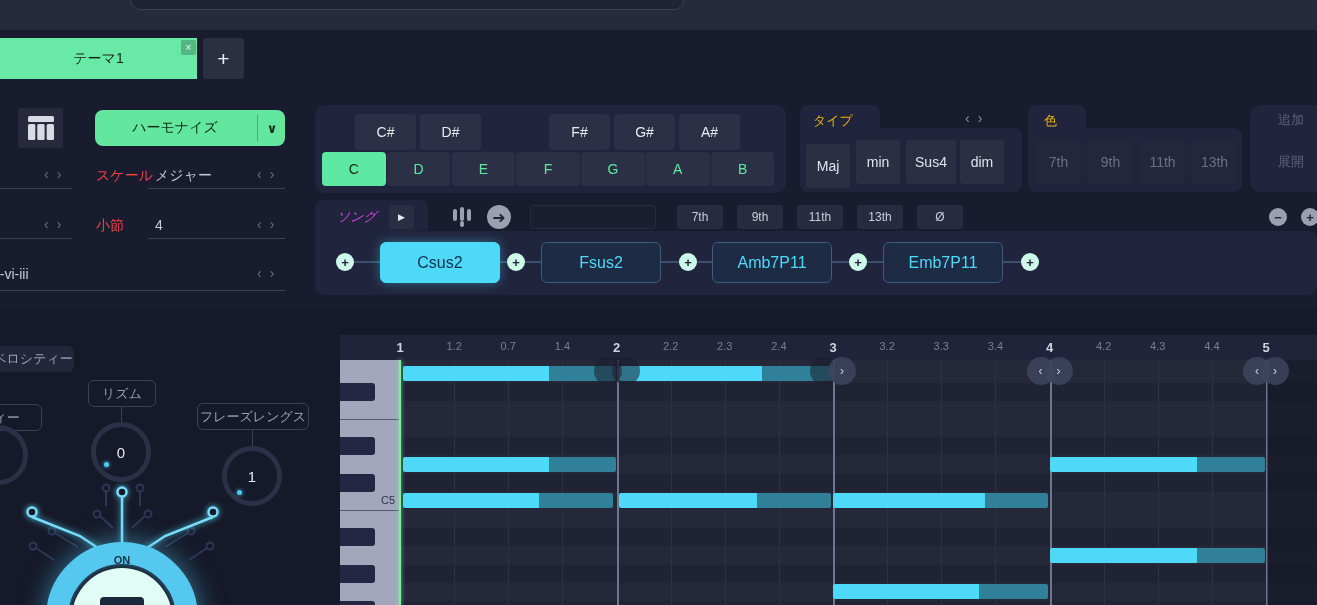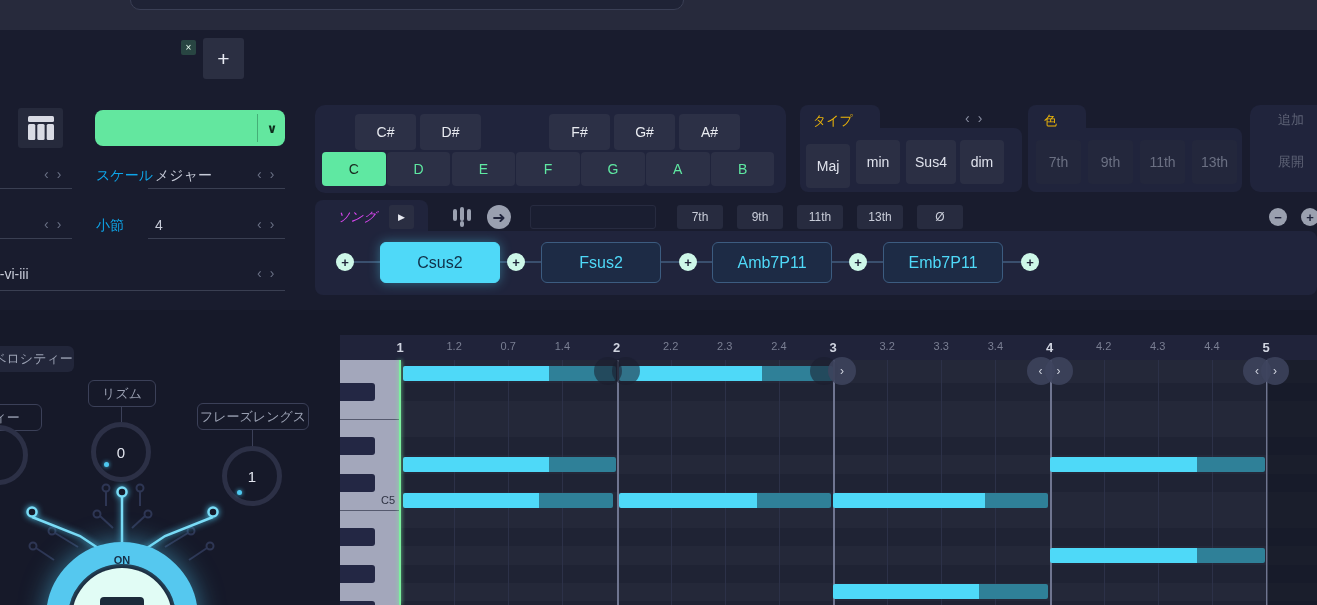--- a/index.html
+++ b/index.html
@@ -16,21 +16,21 @@
   .theme-tab{left:0;top:38px;width:197px;height:41px;background:#68e9a5;color:#14241c;font-size:14px;}
   .tab-close{left:181px;top:40px;width:15px;height:15px;background:rgba(60,120,90,.45);border-radius:2px;color:#eafff3;font-size:10px;line-height:15px;text-align:center;}
   .tab-add{left:203px;top:38px;width:41px;height:41px;background:#2b2f42;border-radius:3px;color:#e8eaf2;font-size:21px;}
   
   .grid-btn{left:18px;top:108px;width:45px;height:40px;background:#262a3c;border-radius:3px;}
   .harmonize{left:95px;top:110px;width:190px;height:36px;background:#63e79f;border-radius:8px;color:#0e2c1c;font-size:14px;}
   .harm-label{left:95px;top:110px;width:160px;height:36px;color:#0e2c1c;font-size:14px;}
   .harm-div{left:257px;top:114px;width:1px;height:28px;background:rgba(15,70,45,.35);}
   .harm-chev{left:259px;top:110px;width:26px;height:36px;color:#0e2c1c;font-size:13px;font-weight:bold;}
   .chevpair{color:#6a7085;font-size:14px;letter-spacing:8px;}
-  .rowlabel{color:#0ea5e9;font-size:14px;}
+  .rowlabel{color:#ef4444;font-size:14px;}
   .rowvalue{color:#c7cbd8;font-size:14px;}
   .uline{height:1px;background:#3a3f52;}
   
   .panel{background:#20243c;border-radius:10px;}
   .keybtn{position:absolute;background:#2c3046;border-radius:4px;font-size:14px;}
   .blackkey{color:#e8eaf0;}
   .whitekey{color:#5fe8a2;}
   .whitekey.sel{background:#5fe8a2;color:#19271f;}
   .opt-btn{position:absolute;background:#2b2f44;border-radius:4px;color:#dfe2ec;font-size:14px;}
   .opt-btn.dim{background:#23273c;color:#6b7083;}
@@ -84,32 +84,36 @@
 </head>
 <body>
 
 <div id="stage">
 
   <div class="abs topband"></div>
   <div class="abs topedge"></div>
   <div class="abs mainband"></div>
   <div class="abs botband"></div>
 
+  <div class="abs theme-tab flexc">
+    <span>テーマ1</span>
+  </div>
   <div class="abs tab-close">×</div>
   <div class="abs tab-add flexc">+</div>
 
   <div class="abs grid-btn flexc">
     <svg width="26" height="24" viewBox="0 0 26 24">
       <rect x="0" y="0" width="26" height="6" rx="1.5" fill="#d9dbe4"></rect>
       <rect x="0" y="8" width="7.3" height="16" rx="1.5" fill="#d9dbe4"></rect>
       <rect x="9.3" y="8" width="7.3" height="16" rx="1.5" fill="#d9dbe4"></rect>
       <rect x="18.7" y="8" width="7.3" height="16" rx="1.5" fill="#d9dbe4"></rect>
     </svg>
   </div>
   <div class="abs harmonize"></div>
+  <div class="abs harm-label flexc">ハーモナイズ</div>
   <div class="abs harm-div"></div>
   <div class="abs harm-chev flexc">∨</div>
 
   <div class="abs chevpair" style="left:44px;top:166px;">‹›</div>
   <div class="abs rowlabel" style="left:96px;top:167px;">スケール</div>
   <div class="abs rowvalue" style="left:155px;top:167px;">メジャー</div>
   <div class="abs chevpair" style="left:257px;top:166px;">‹›</div>
   <div class="abs uline" style="left:0;top:188px;width:72px;"></div>
   <div class="abs uline" style="left:148px;top:188px;width:137px;"></div>
 

